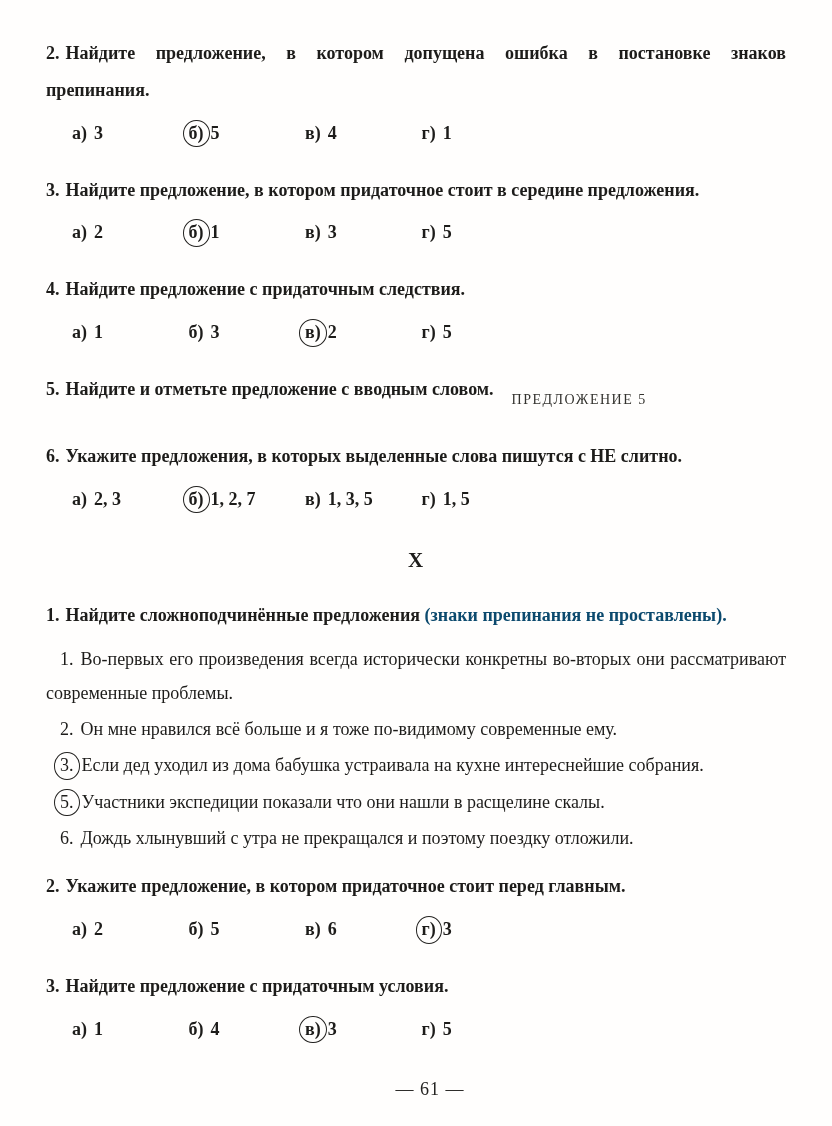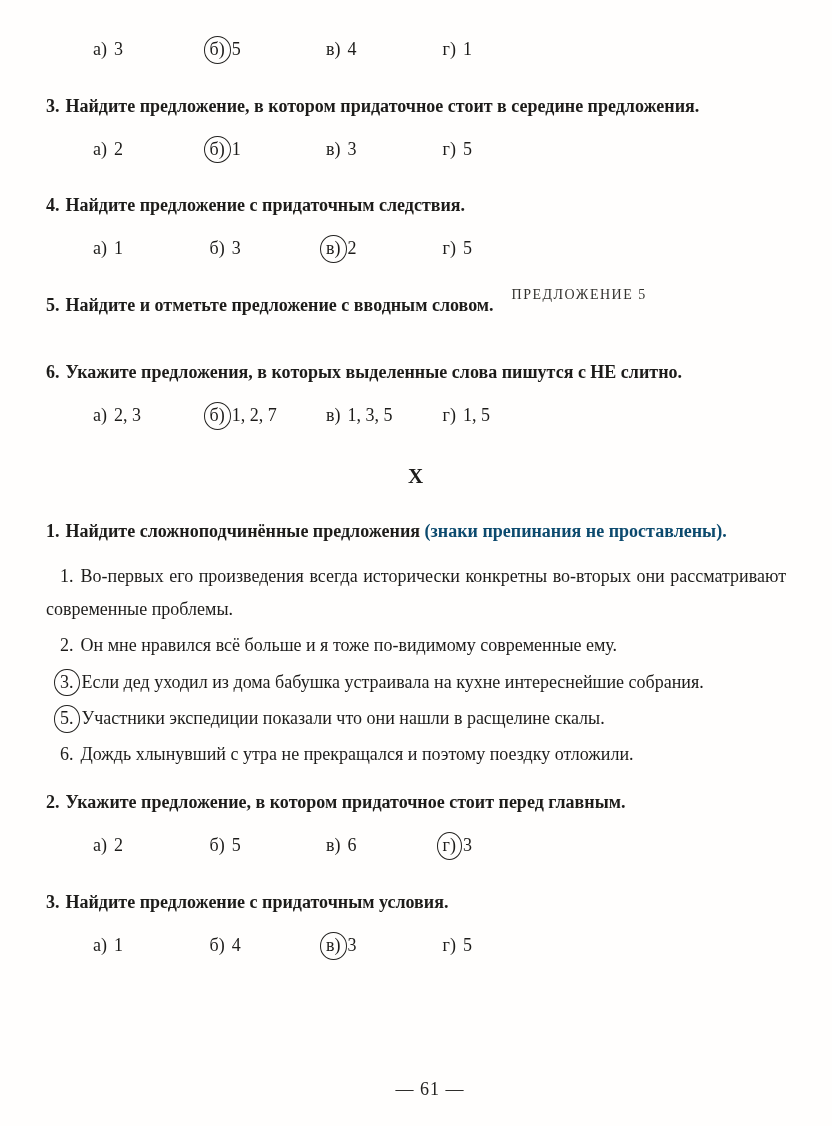--- a/index.html
+++ b/index.html
@@ -22,38 +22,39 @@
     line-height: 2.05;
   }
   .stem.justified {
     text-align: justify;
     text-align-last: left;
     word-spacing: 4px;
   }
   .qnum { font-weight: bold; margin-right: 6px; }
   .stem-note { font-weight: bold; color: #0c4a6e; }
   .options {
-    margin: 0 0 24px 47px;
+    margin: 0 0 24px 26px;
     line-height: 1.6;
     white-space: nowrap;
+    font-weight: bold;
   }
   .opt { display: inline-block; min-width: 112px; }
   .opt-letter { margin-right: 7px; }
   .opt-val { }
   .circled {
     display: inline-block;
     border: 1.7px solid #242321;
     border-radius: 50%;
     padding: 2px 5px 3px 5px;
     margin: -6px 0 -6px -6px;
     line-height: 1.15;
   }
   .circled.opt-letter { margin-right: 1px; }
   .question { margin-top: 13px; }
-  .q5-line { display: flex; align-items: flex-start; margin: 6px 0 30px 0; }
+  .q5-line { display: flex; align-items: flex-end; margin: 6px 0 30px 0; }
   .answer-note {
     font-family: "Liberation Serif", "DejaVu Serif", serif;
     font-weight: normal;
     color: #34332f;
     letter-spacing: 1.5px;
     margin-left: 18px;
     font-size: 14px;
     white-space: nowrap;
   }
   .section-heading {
@@ -83,20 +84,21 @@
     color: #242321;
     padding-left: 28px;
   }
 </style>
 </head>
 <body>
 
 <div class="page">
 
   <div class="question">
+    <p class="stem justified"><span class="qnum">2.</span><span>Найдите предложение, в котором допущена ошибка в постановке знаков препинания.</span></p>
     <div class="options">
       <span class="opt"><span class="opt-letter">а)</span><span class="opt-val">3</span></span>
       <span class="opt"><span class="opt-letter circled">б)</span><span class="opt-val">5</span></span>
       <span class="opt"><span class="opt-letter">в)</span><span class="opt-val">4</span></span>
       <span class="opt"><span class="opt-letter">г)</span><span class="opt-val">1</span></span>
     </div>
   </div>
 
   <div class="question">
     <p class="stem"><span class="qnum">3.</span><span>Найдите предложение, в котором придаточное стоит в середине предложения.</span></p>

